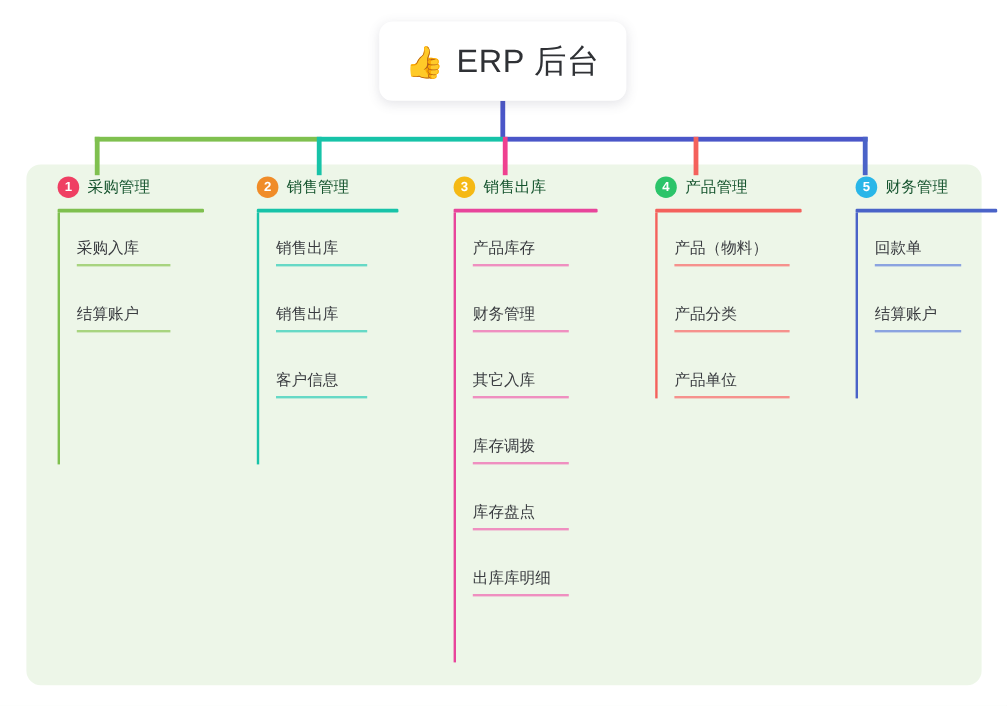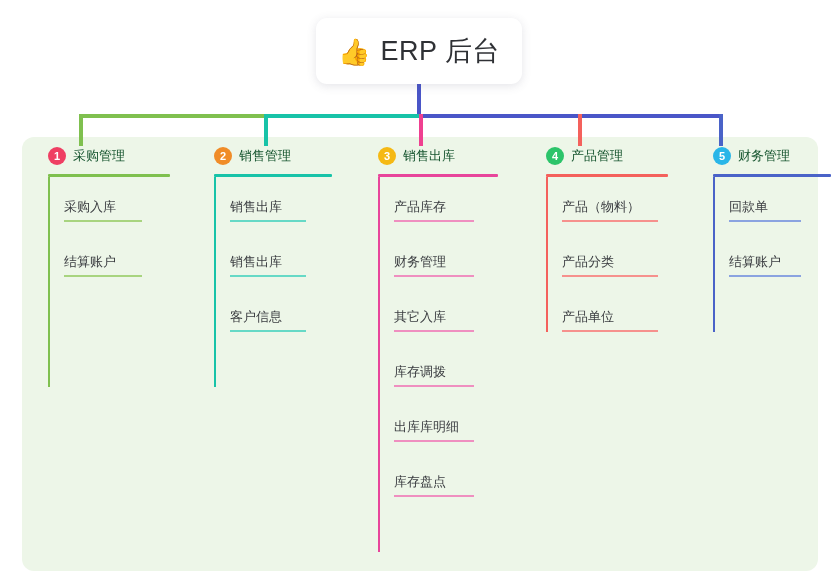--- a/index.html
+++ b/index.html
@@ -219,25 +219,25 @@
           </div>
           <div class="leaf">
             <span class="leaf-label">其它入库</span>
             <div class="leaf-rule" style="width: 80px; background: rgb(239, 143, 192);"></div>
           </div>
           <div class="leaf">
             <span class="leaf-label">库存调拨</span>
             <div class="leaf-rule" style="width: 80px; background: rgb(239, 143, 192);"></div>
           </div>
           <div class="leaf">
+            <span class="leaf-label">库存盘点</span>
+            <div class="leaf-rule" style="width: 80px; background: rgb(239, 143, 192);"></div>
+          </div>
+          <div class="leaf">
             <span class="leaf-label">出库库明细</span>
-            <div class="leaf-rule" style="width: 80px; background: rgb(239, 143, 192);"></div>
-          </div>
-          <div class="leaf">
-            <span class="leaf-label">库存盘点</span>
             <div class="leaf-rule" style="width: 80px; background: rgb(239, 143, 192);"></div>
           </div>
         </div>
       </div>
       <div class="column" style="left: 528px; width: 160px;">
         <div class="col-head">
           <span class="badge" style="background: rgb(44, 196, 106);">4</span>
           <span class="col-title">产品管理</span>
         </div>
         <div class="head-rule" style="width: 122px; margin-left: 18px; background: rgb(244, 97, 92);"></div>

